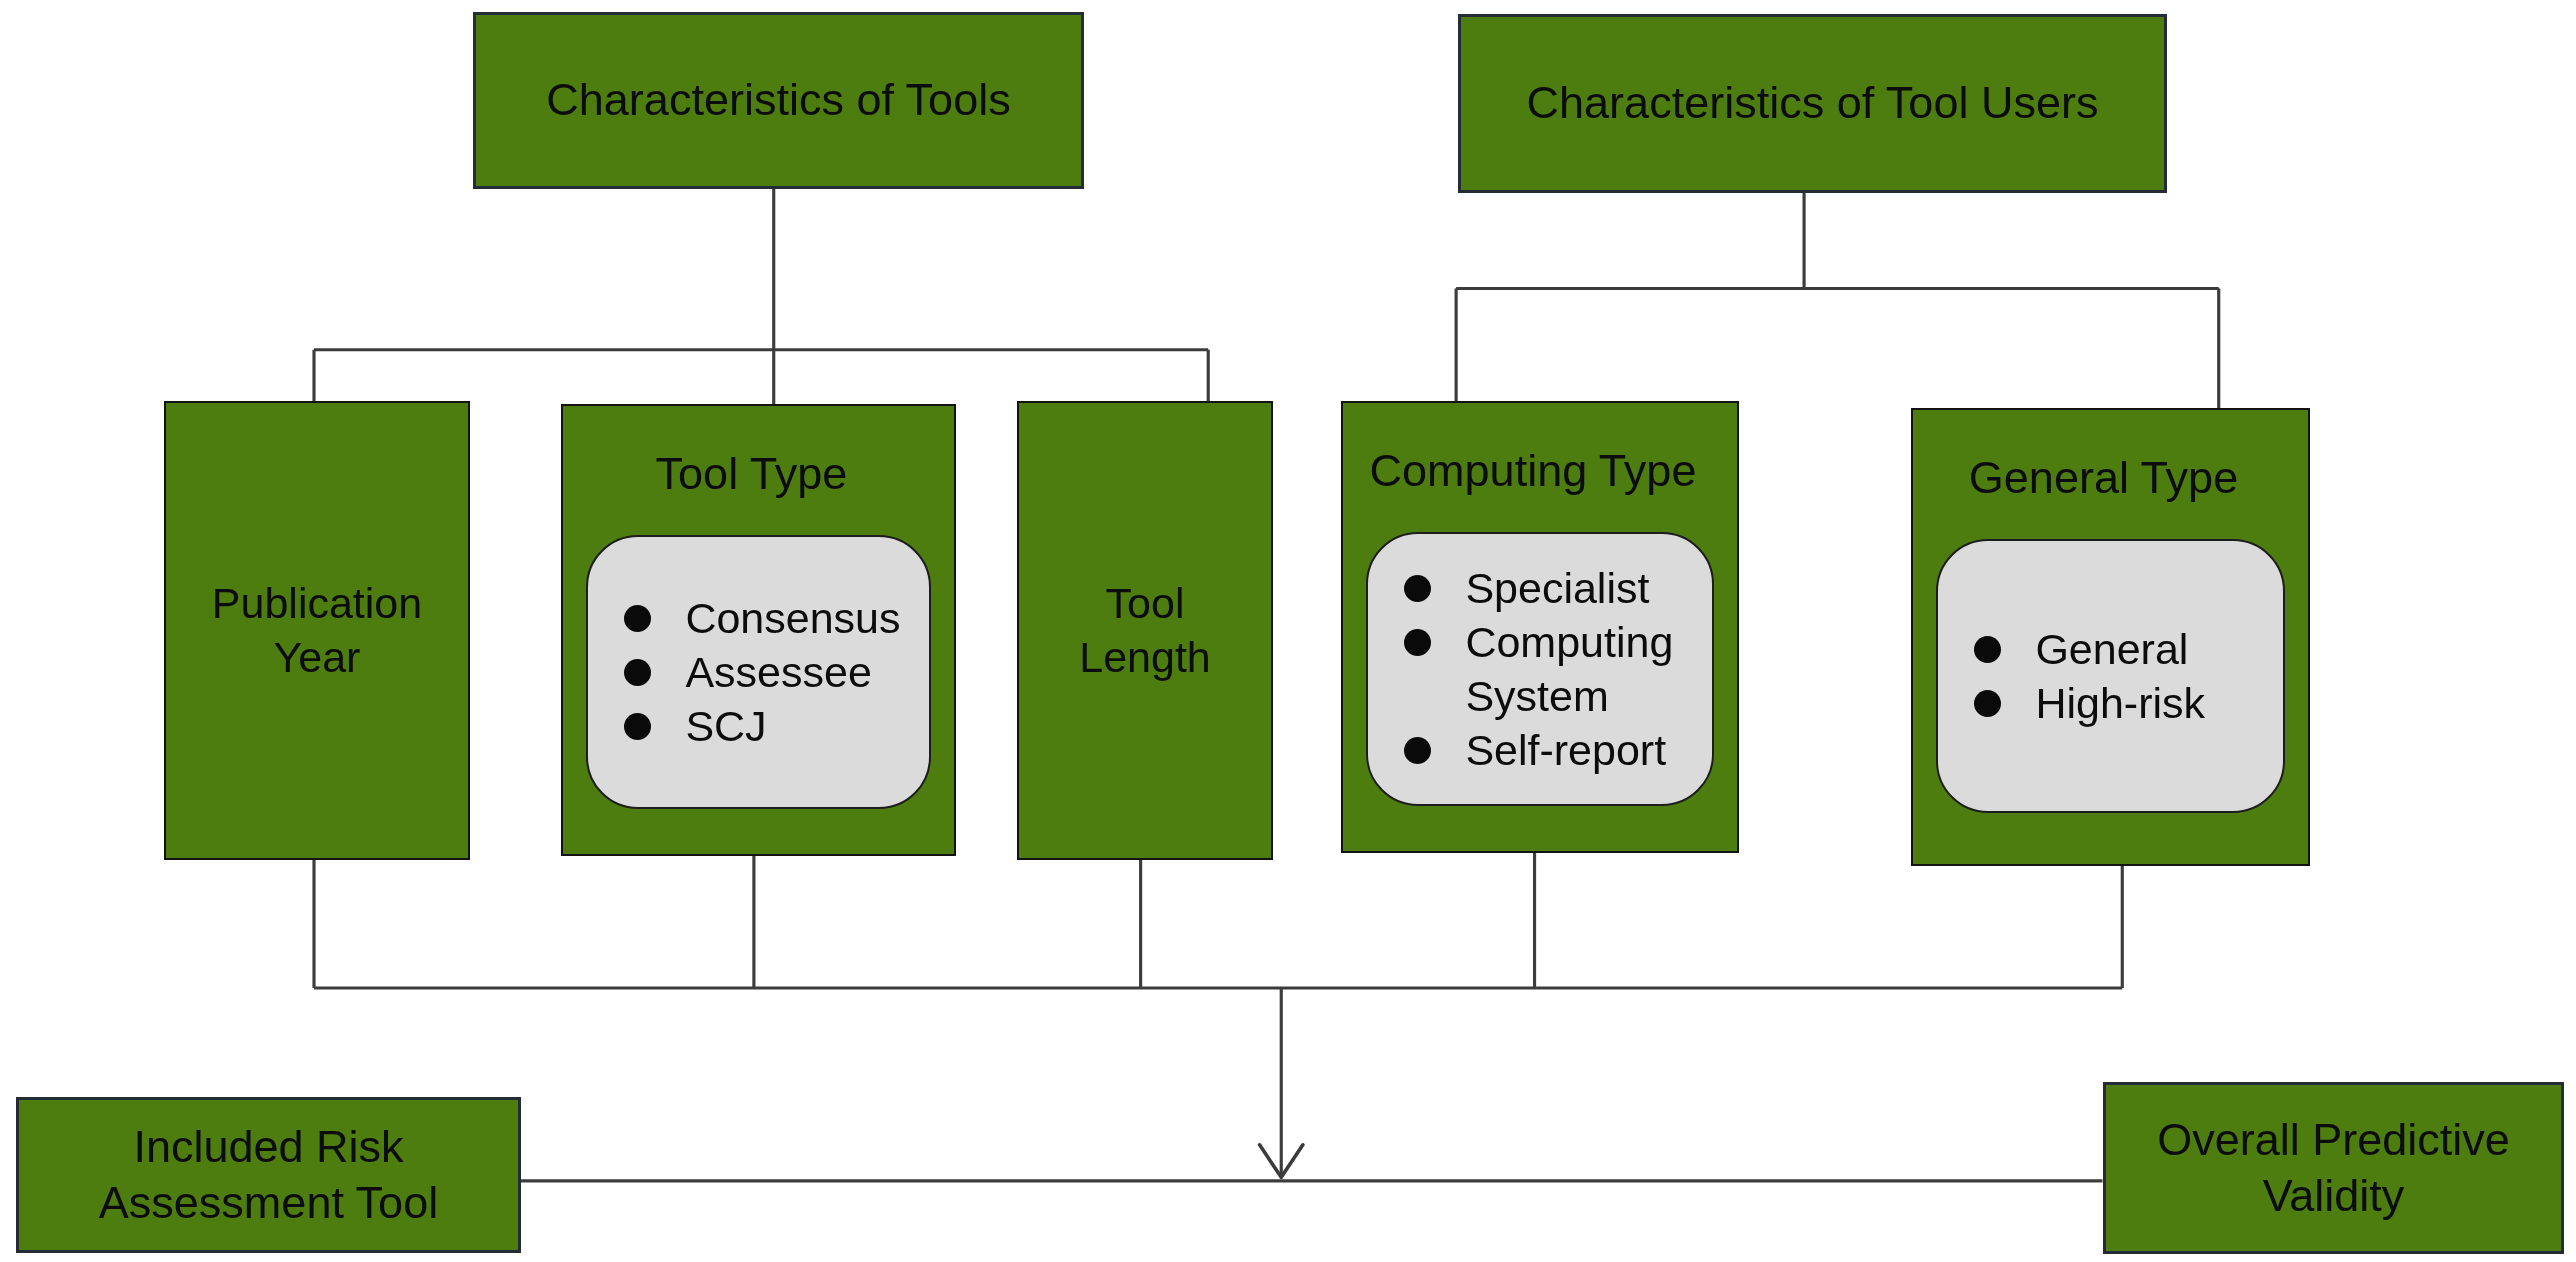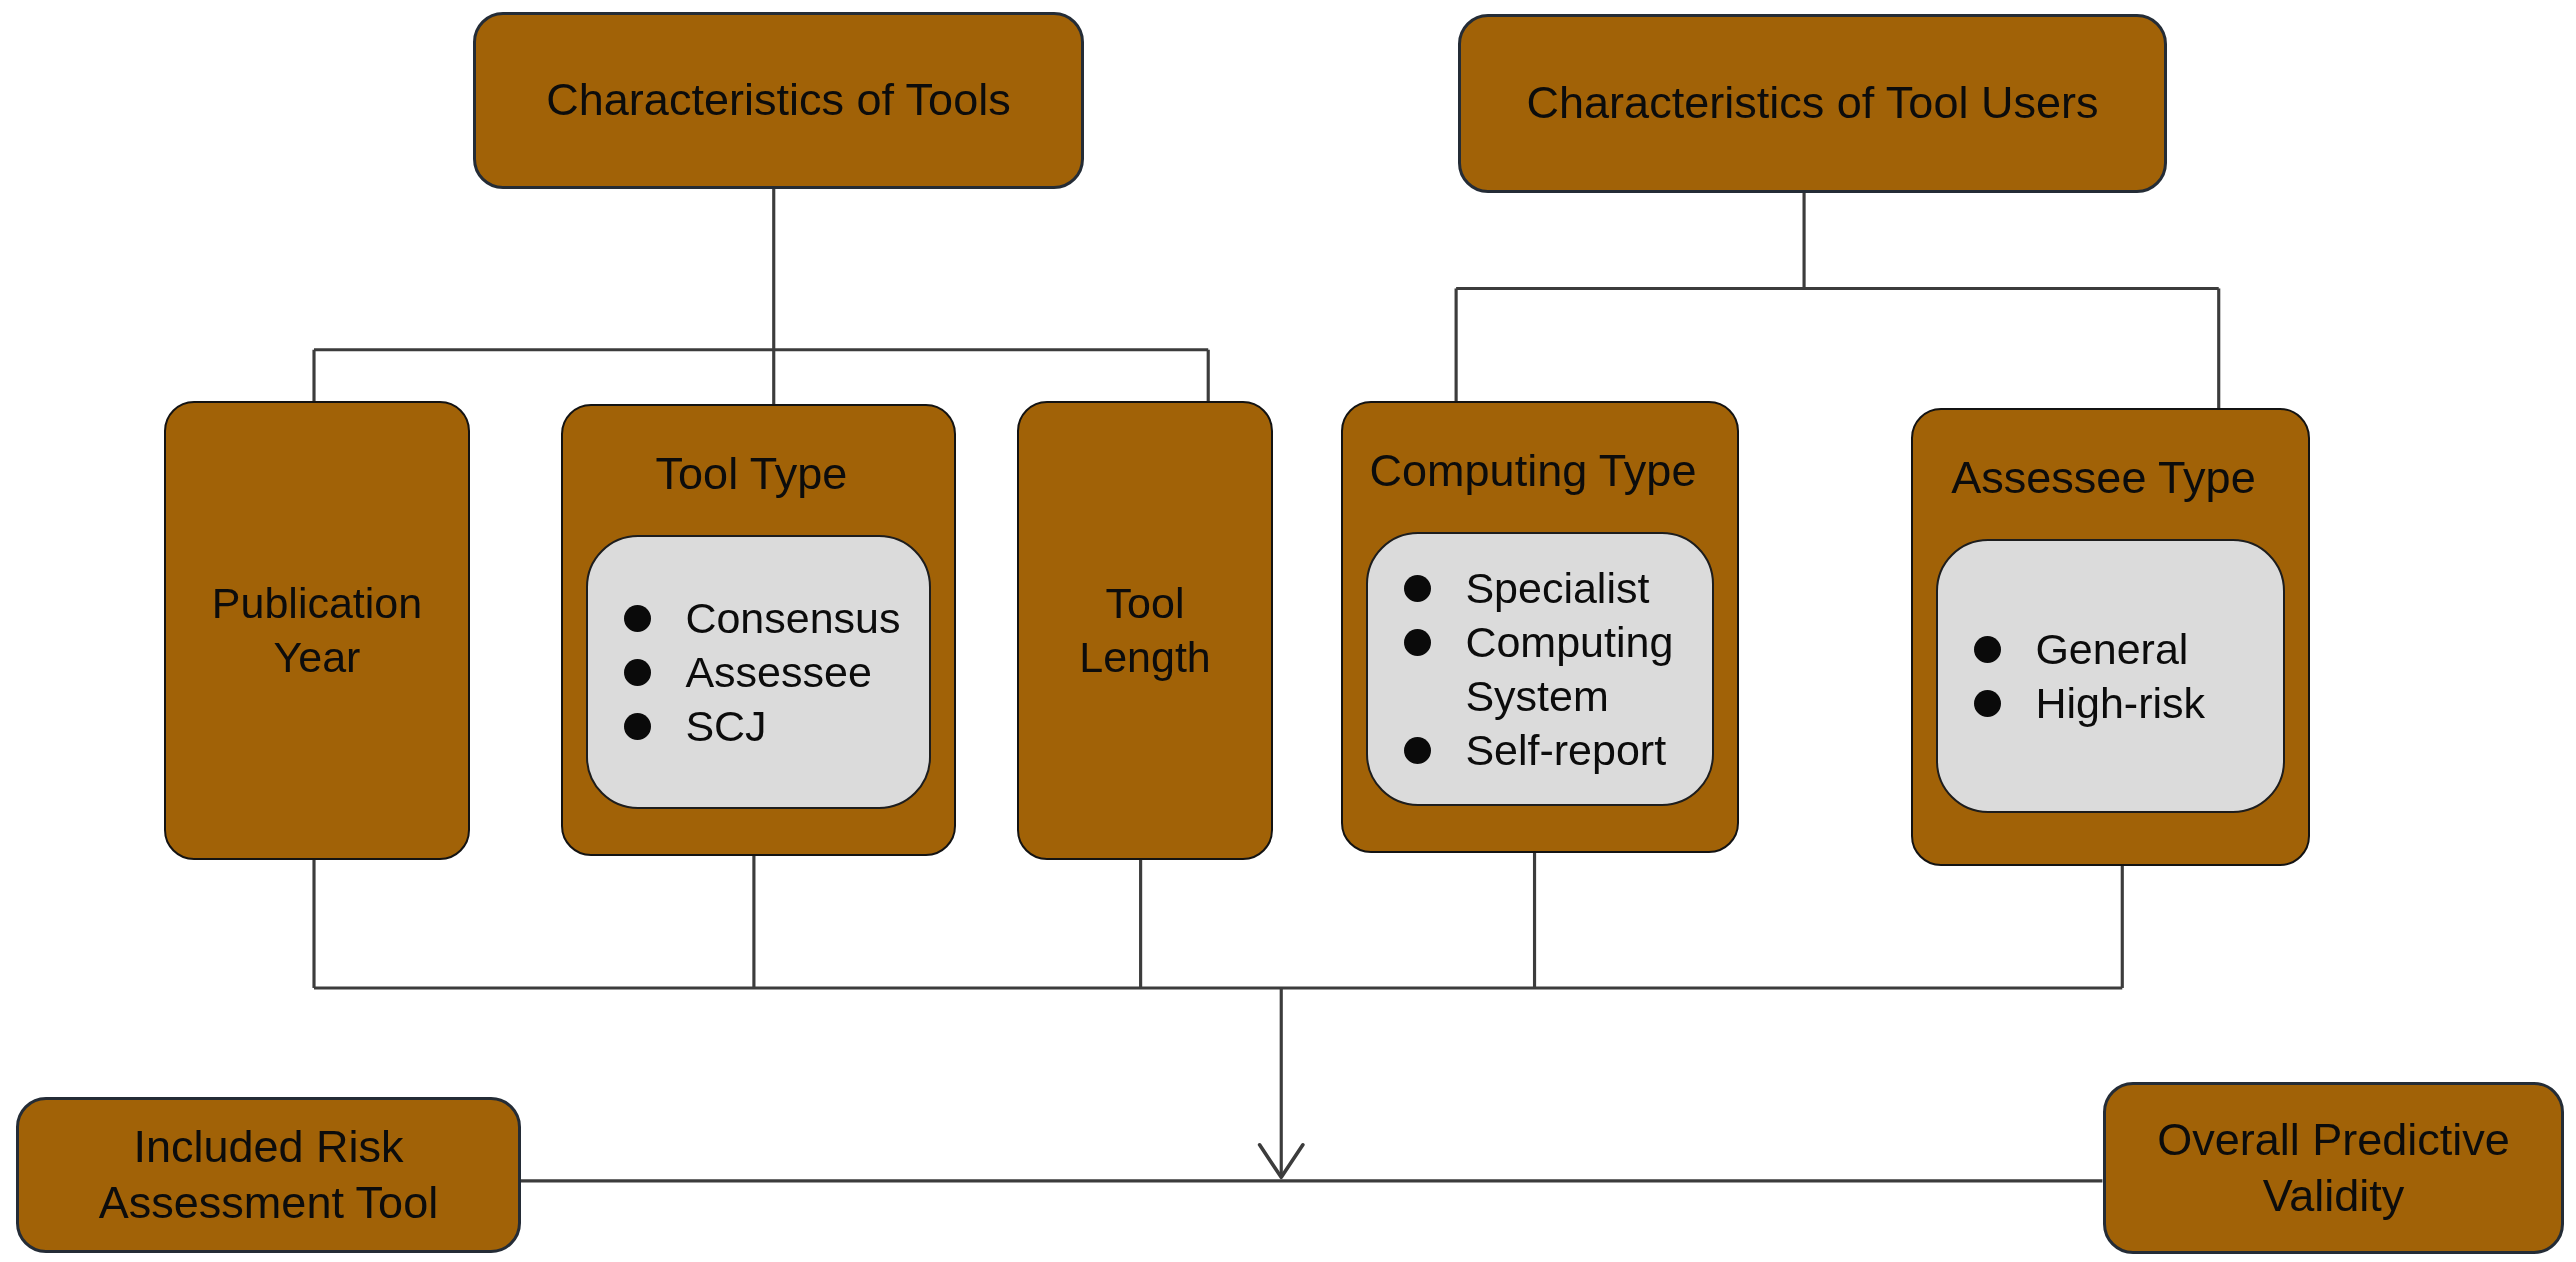--- a/index.html
+++ b/index.html
@@ -10,27 +10,26 @@
     background:#ffffff;
     font-family:"Liberation Sans", sans-serif;
     color:#0c0c0c;
     overflow:hidden;
   }
   .wires{position:absolute;left:0;top:0;width:2576px;height:1262px;}
   .wires path{fill:none;stroke:#3c3c3c;stroke-width:3.5;}
   .wires path.arrowhead{stroke-width:4;stroke-linecap:round;stroke-linejoin:round;}
   .box{
     position:absolute;
-    background:#a16207;
+    background:#4d7c0f;
     display:flex;
     align-items:center;
     justify-content:center;
     text-align:center;
     line-height:1.24;
-    border-radius:30px;
   }
   .outer{border:3.6px solid #242c36;font-size:45px;}
   .mid{border:2.7px solid #131313;font-size:43px;}
   .lbl{display:block;}
   .bullets{display:block;}
   .btitle{
     position:absolute;left:0;right:14px;top:43px;
     text-align:center;font-size:45px;line-height:1.1;
   }
   .panel{
@@ -131,21 +130,21 @@
         </li>
         <li>
           <span class="dot"></span>
           <span class="txt">Self-report</span>
         </li>
       </ul>
     </div>
   </div>
 
   <div class="box mid bullets" style="left:1911px;top:408px;width:395px;height:454px;">
-    <div class="btitle">Assessee Type</div>
+    <div class="btitle">General Type</div>
     <div class="panel">
       <ul>
         <li>
           <span class="dot"></span>
           <span class="txt">General</span>
         </li>
         <li>
           <span class="dot"></span>
           <span class="txt">High-risk</span>
         </li>

